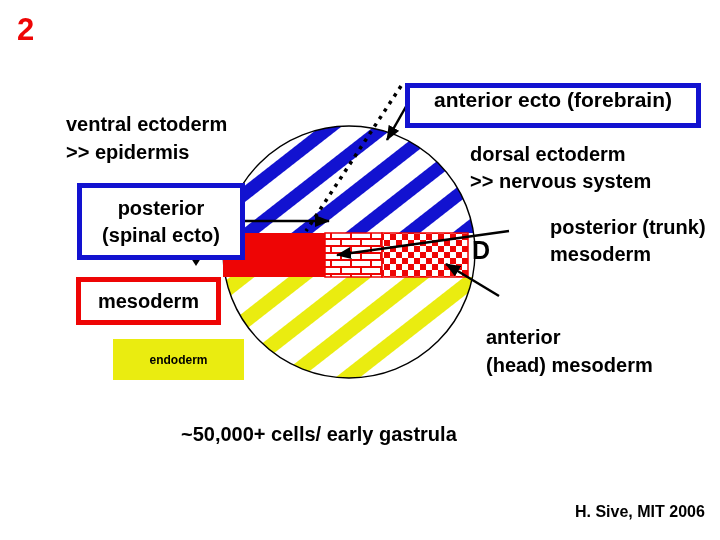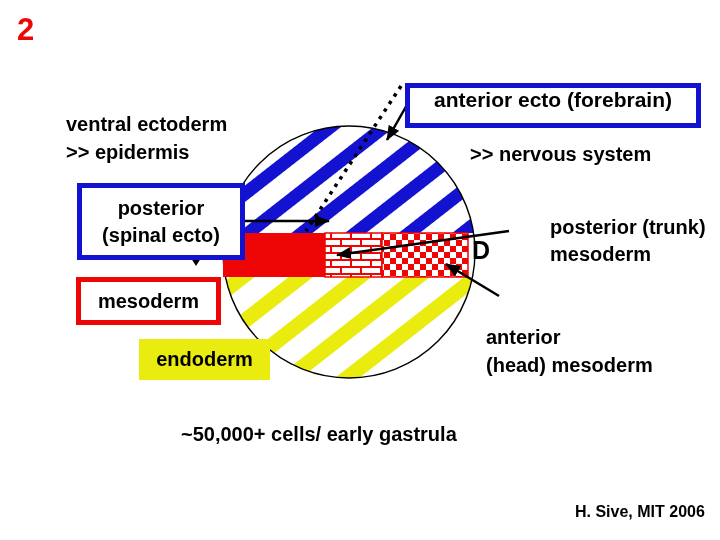--- a/index.html
+++ b/index.html
@@ -32,21 +32,21 @@
   #mesoderm-box{
     left:76px;top:277px;width:145px;height:48px;box-sizing:border-box;
     border:5px solid var(--c-red,#ee0505);background:#fff;
     display:flex;align-items:center;justify-content:center;
     font-size:20px;white-space:nowrap;
   }
   #endoderm-label{
     left:113px;top:339px;width:131px;height:41px;
     background:var(--c-yellow,#eaec10);
     display:flex;align-items:center;justify-content:center;
-    font-size:20px;white-space:nowrap;margin-left:26px;
+    font-size:12px;white-space:nowrap;
   }
   #cell-count{left:181px;top:423px;font-size:20px;}
   #credit{left:575px;top:503px;font-size:16px;}
   svg{position:absolute;left:0;top:0;}
 </style>
 </head>
 <body>
 
 <svg width="720" height="540" viewBox="0 0 720 540">
   <defs>
@@ -108,20 +108,21 @@
 <div class="abs txt" id="ventral-block">
   <div>ventral ectoderm</div>
   <div>&gt;&gt; epidermis</div>
 </div>
 
 <div class="abs" id="anterior-ecto-box">
   <span>anterior ecto (forebrain)</span>
 </div>
 
 <div class="abs txt" id="dorsal-block">
+  <div>dorsal ectoderm</div>
   <div>&gt;&gt; nervous system</div>
 </div>
 
 <div class="abs" id="posterior-box">
   <div>posterior</div>
   <div>(spinal ecto)</div>
 </div>
 
 <div class="abs txt" id="trunk-block">
   <div>posterior (trunk)</div>

